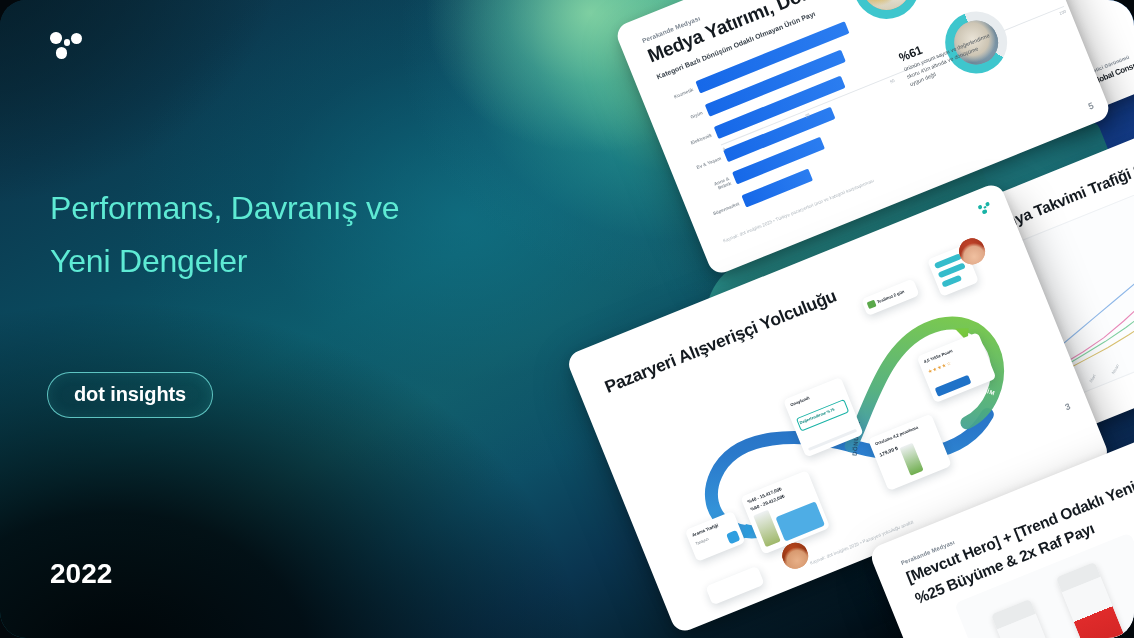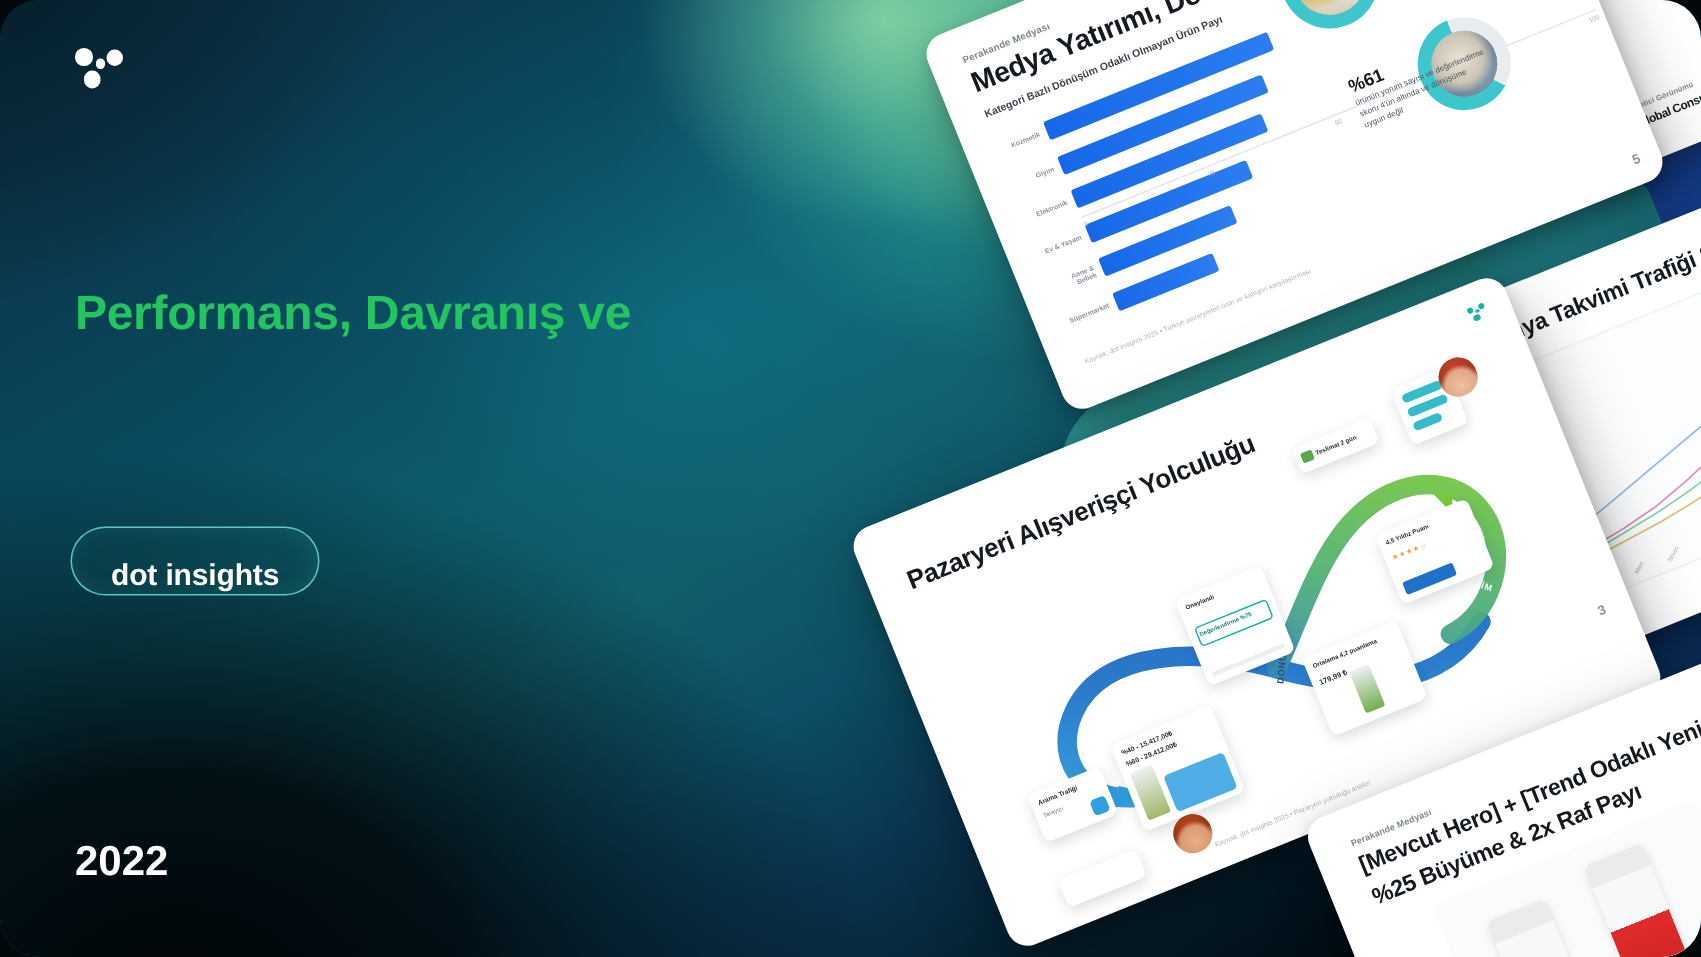--- a/index.html
+++ b/index.html
@@ -76,26 +76,26 @@
   .logo-mark { position:relative; width:34px; height:34px; }
   .logo-mark i { position:absolute; border-radius:50%; background:#ffffff; display:block; }
   .d1 { width:11.5px; height:11.5px; left:0px;    top:2px; }
   .d2 { width:6.5px;  height:6.5px;  left:13.5px; top:9px; }
   .d3 { width:11px;   height:11px;   left:21px;   top:2.5px; }
   .d4 { width:11.5px; height:11.5px; left:5.5px;  top:17px; }
   .logo-word { color:#fff; font-size:35px; font-weight:400; letter-spacing:-0.8px; line-height:1; }
 
   .headline { position:absolute; left:0; top:182px; width:610px; }
   .h-l1 { color:#fff; font-size:33.5px; font-weight:700; letter-spacing:-0.55px; line-height:1.2; white-space:nowrap; }
-  .h-l2, .h-l3 { color:#22c55e; font-size:32px; font-weight:700; letter-spacing:-0.2px; line-height:1.66; white-space:nowrap; }
+  .h-l2, .h-l3 { color:#5eead4; font-size:32px; font-weight:400; letter-spacing:-0.2px; line-height:1.66; white-space:nowrap; }
 
   .badge {
-    position:absolute; left:47px; top:351px;
-    height:46px; padding:0 26px;
-    display:flex; align-items:flex-end; justify-content:center;
+    position:absolute; left:47px; top:372px;
+    height:46px; padding:10px 26px;
+    display:flex; align-items:flex-start; justify-content:center;
     border:1.4px solid rgba(110,220,215,0.85);
     border-radius:23px;
     background:linear-gradient(100deg, rgba(10,62,74,0.55), rgba(14,86,92,0.40));
     box-shadow:0 0 14px rgba(80,200,200,0.13) inset;
     z-index:40;
   }
   .badge span { color:#fff; font-size:20px; font-weight:700; letter-spacing:-0.1px; }
 
   .year { position:absolute; left:0; top:558px; color:#fff; font-size:28px; font-weight:700; letter-spacing:0px; }
 
@@ -427,20 +427,21 @@
       <span class="logo-mark">
         <i class="d1"></i>
           <i class="d2"></i>
           <i class="d3"></i>
           <i class="d4"></i>
       </span>
     </div>
 
     <div class="headline">
       <div class="h-l2">Performans, Davranış ve</div>
+      <div class="h-l3">Yeni Dengeler</div>
     </div>
 
     <div class="year">2022</div>
   </div>
 
   <div class="badge">
     <span>dot insights</span>
   </div>
 
 </div>

